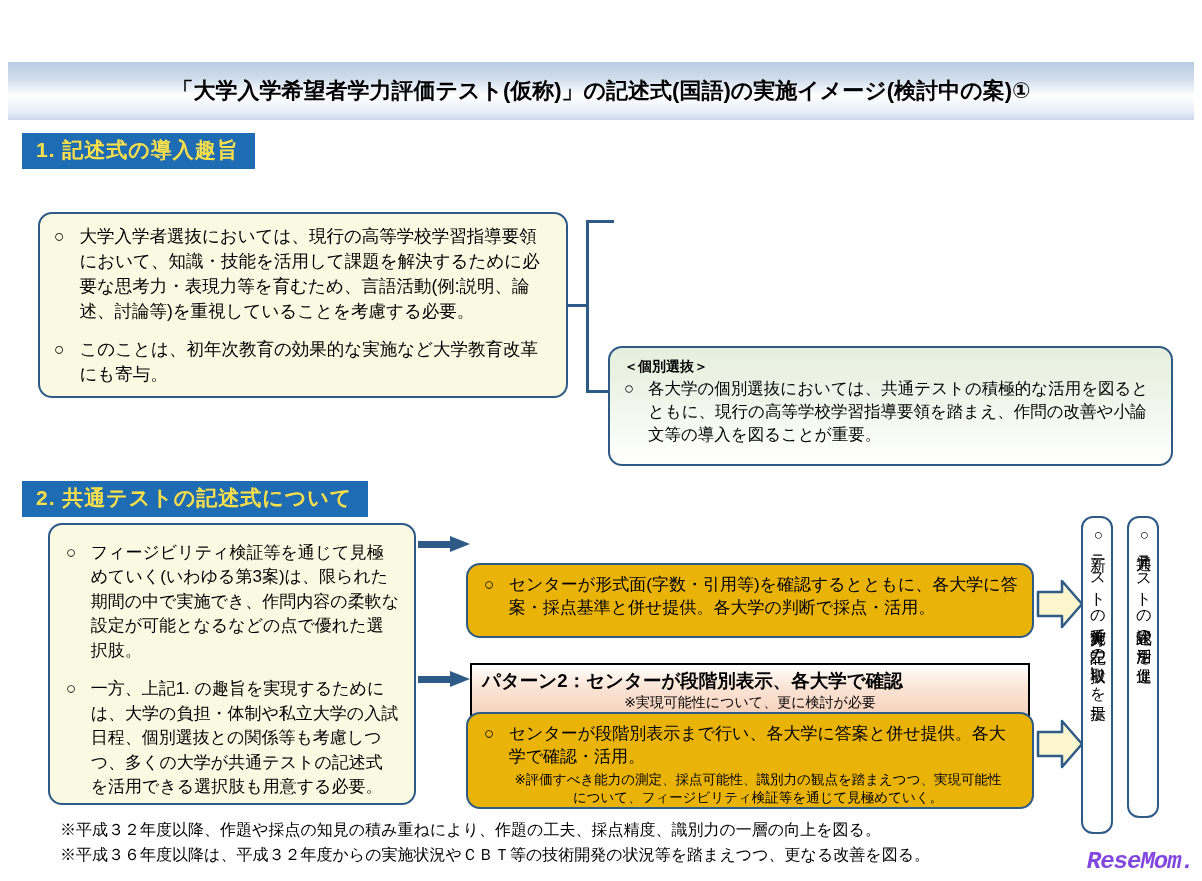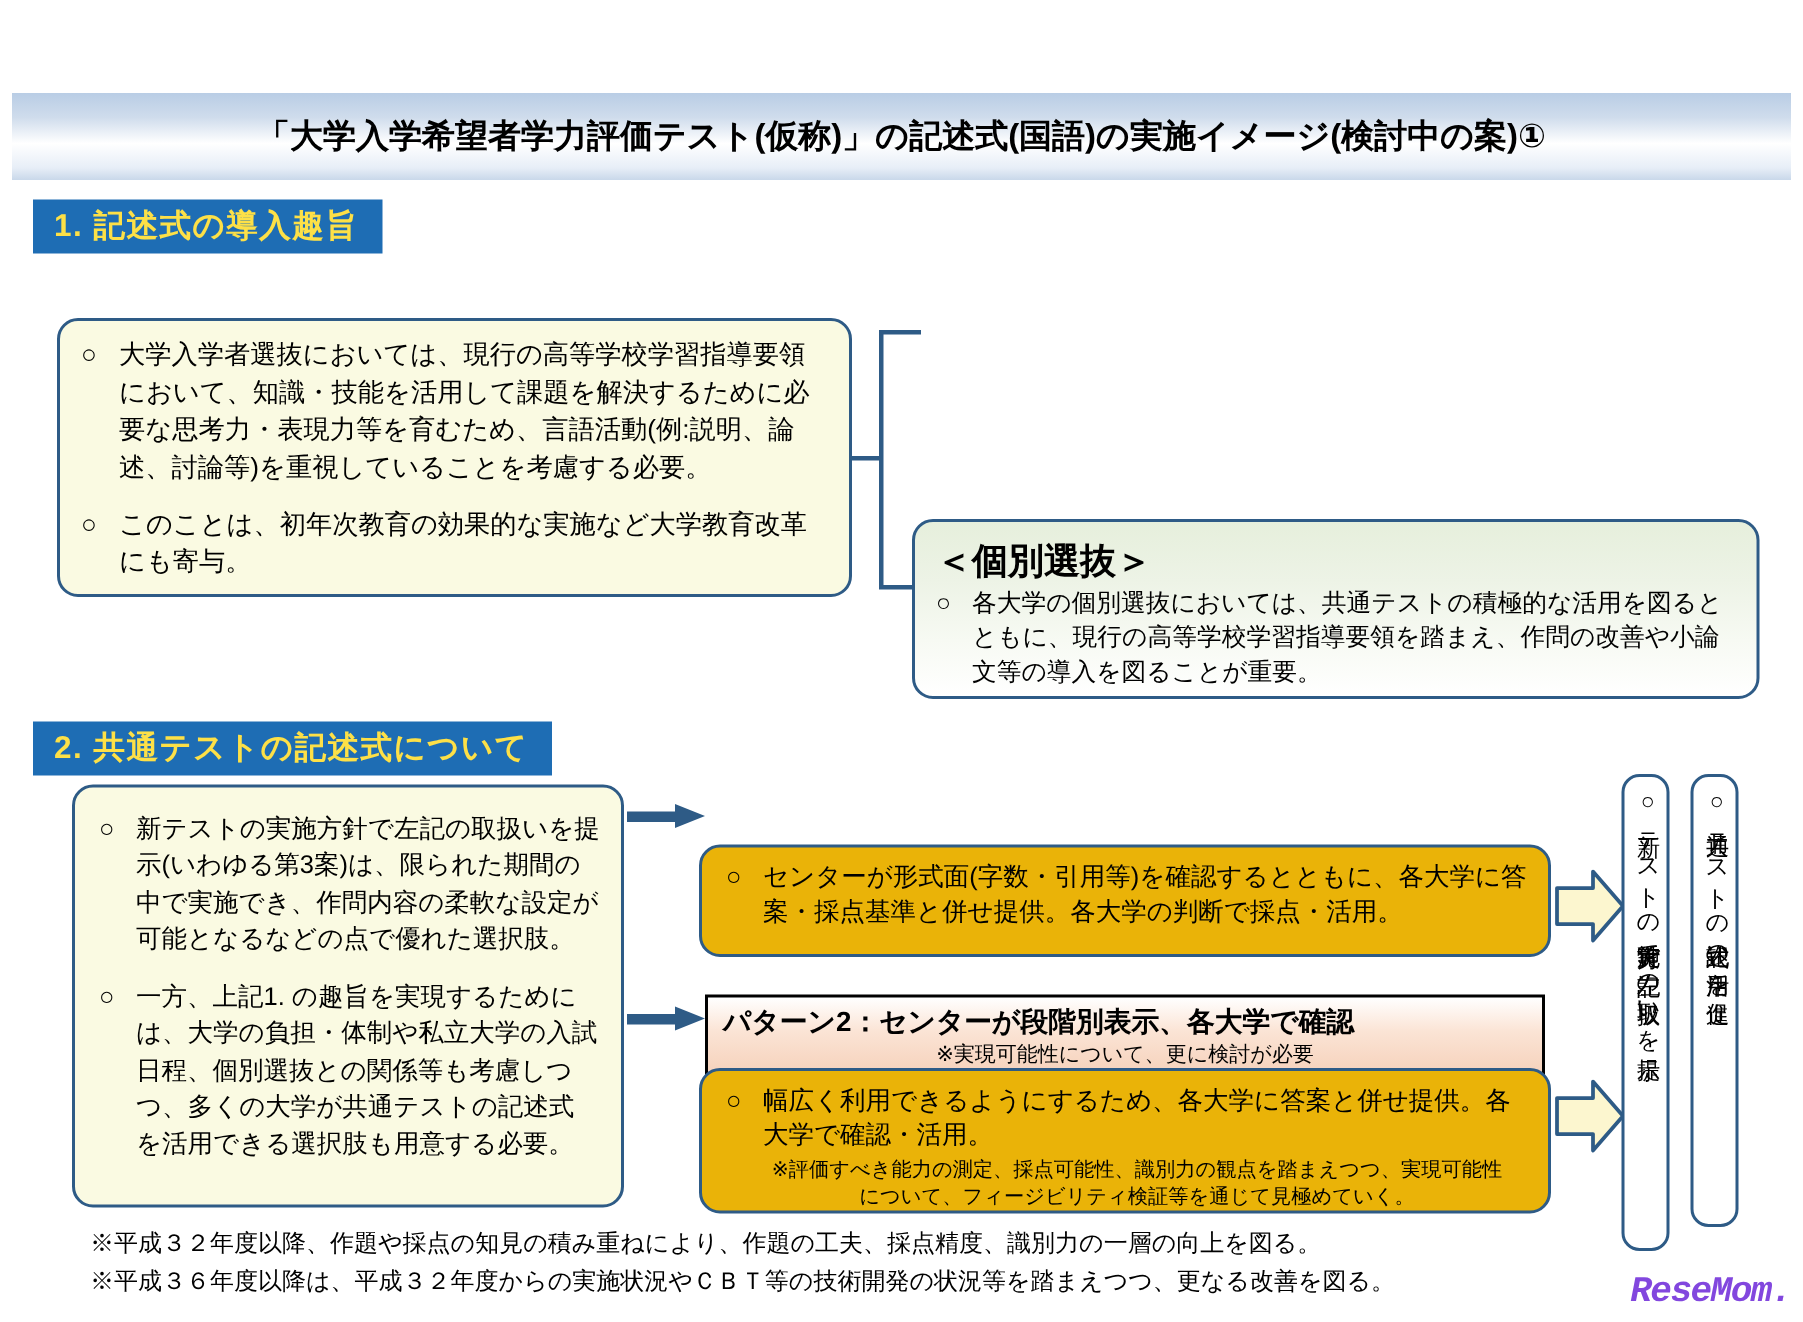--- a/index.html
+++ b/index.html
@@ -71,21 +71,21 @@
     background:linear-gradient(to bottom,#FAE2D2 0%,#FBE8DB 30%,#FDF3EC 62%,#FFFFFF 100%);
   }
   #box-common .hd{font-size:18px;font-weight:bold;margin-bottom:1px;display:block;}
   #box-common .bullet-p{font-size:16.5px;line-height:1.38;}
 
   
   #box-indiv{
     left:608px;top:346px;width:565px;height:120px;
     background:linear-gradient(to bottom,#E6EFDC 0%,#EDF3E6 34%,#F7FAF3 68%,#FFFFFF 100%);
   }
-  #box-indiv .hd{font-size:24px;font-weight:bold;margin-bottom:1px;display:block;}
+  #box-indiv .hd{font-size:14px;font-weight:bold;margin-bottom:1px;display:block;}
   #box-indiv .bullet-p{font-size:16.5px;line-height:1.38;}
 
   
   #box-sec2-left{
     left:48px;top:523px;width:368px;height:282px;
     background:#FAFAE2;
   }
   #box-sec2-left .bullet-p{font-size:17px;line-height:1.44;}
   #box-sec2-left .inner{padding:16px 14px 8px 16px;}
 
@@ -206,21 +206,21 @@
     <div class="inner">
       <span class="hd">＜個別選抜＞</span>
       <span class="bullet-p"><span class="mk">○</span><span>各大学の個別選抜においては、共通テストの積極的な活用を図るとともに、現行の高等学校学習指導要領を踏まえ、作問の改善や小論文等の導入を図ることが重要。</span></span>
     </div>
   </div>
 
   <div class="sec-badge" id="sec2-badge">2. 共通テストの記述式について</div>
 
   <div class="rbox" id="box-sec2-left">
     <div class="inner">
-      <span class="bullet-p"><span class="mk">○</span><span>新テストの実施方針で左記の取扱いを提示(いわゆる第3案)は、限られた期間の中で実施でき、作問内容の柔軟な設定が可能となるなどの点で優れた選択肢。</span></span>
+      <span class="bullet-p"><span class="mk">○</span><span>フィージビリティ検証等を通じて見極めていく(いわゆる第3案)は、限られた期間の中で実施でき、作問内容の柔軟な設定が可能となるなどの点で優れた選択肢。</span></span>
       <div class="gap"></div>
       <span class="bullet-p"><span class="mk">○</span><span>一方、上記1. の趣旨を実現するためには、大学の負担・体制や私立大学の入試日程、個別選抜との関係等も考慮しつつ、多くの大学が共通テストの記述式を活用できる選択肢も用意する必要。</span></span>
     </div>
   </div>
 
   <div class="arrow-blue" style="left:418px;top:537px;">
     <div class="shaft"></div>
       <div class="head"></div>
   </div>
   <div class="arrow-blue" style="left:418px;top:672px;">
@@ -230,21 +230,21 @@
 
   <div class="pat-body" id="pat1-body">
     <span class="bullet-p"><span class="mk">○</span><span>センターが形式面(字数・引用等)を確認するとともに、各大学に答案・採点基準と併せ提供。各大学の判断で採点・活用。</span></span>
   </div>
 
   <div class="pat-hd" id="pat2-hd">
     <span class="pt">パターン2：センターが段階別表示、各大学で確認</span>
     <span class="psub">※実現可能性について、更に検討が必要</span>
   </div>
   <div class="pat-body" id="pat2-body">
-    <span class="bullet-p"><span class="mk">○</span><span>幅広く利用できるようにするため、各大学に答案と併せ提供。各大学で確認・活用。</span></span>
+    <span class="bullet-p"><span class="mk">○</span><span>センターが段階別表示まで行い、各大学に答案と併せ提供。各大学で確認・活用。</span></span>
     <span class="note">※評価すべき能力の測定、採点可能性、識別力の観点を踏まえつつ、実現可能性について、フィージビリティ検証等を通じて見極めていく。</span>
   </div>
 
   <div class="arrow-yellow" style="left:1036px;top:578px;">
     <svg width="48" height="52" viewBox="0 0 48 52">
       <path d="M2,14 L26,14 L26,3 L46,26 L26,49 L26,38 L2,38 Z" fill="#FCF6CF" stroke="#2E5B86" stroke-width="2.5" stroke-linejoin="round"></path>
     </svg>
   </div>
   <div class="arrow-yellow" style="left:1036px;top:718px;">
     <svg width="48" height="52" viewBox="0 0 48 52">

